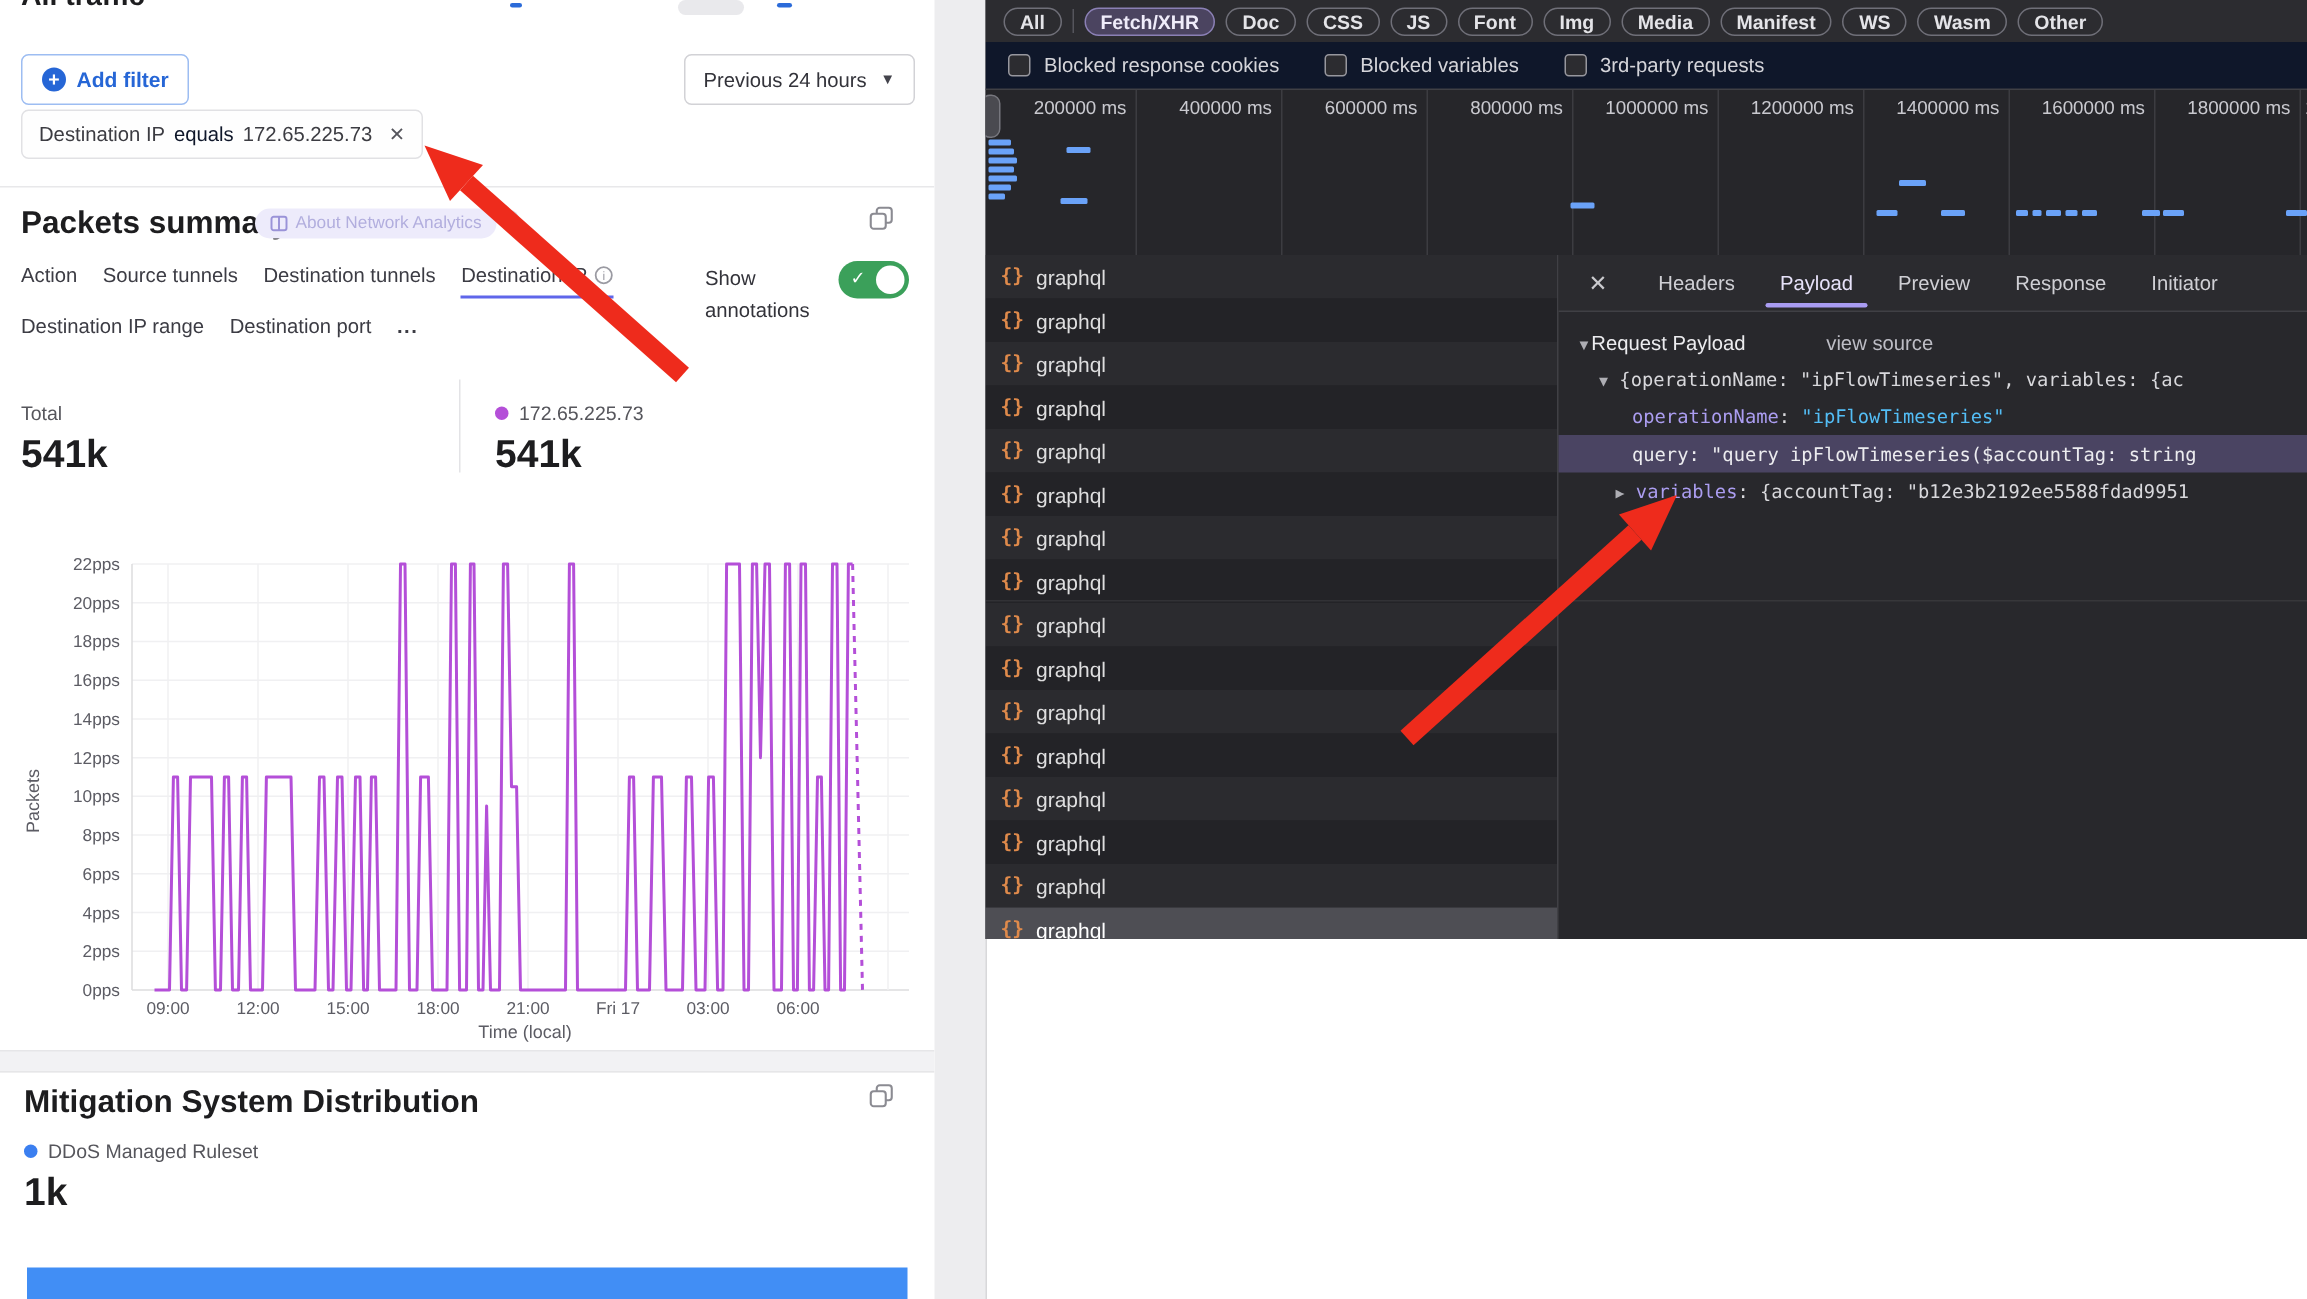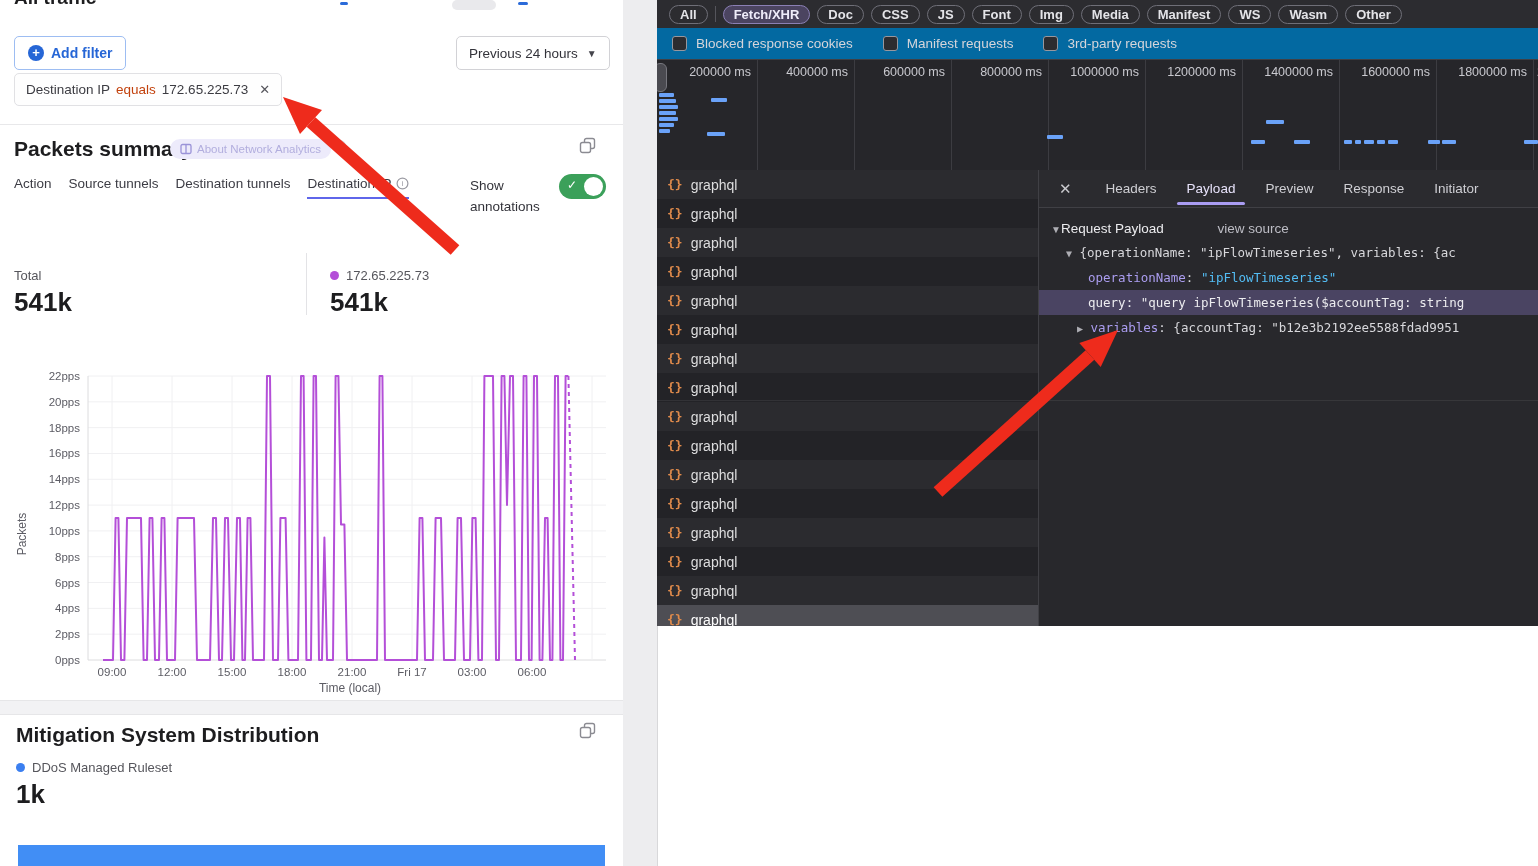--- a/index.html
+++ b/index.html
@@ -11,21 +11,21 @@
   .top-frag{position:absolute;background:#2b6bd9;height:3px;border-radius:2px;}
   .top-frag-pill{position:absolute;background:#e9e9ec;border-radius:5px;height:10px;top:0;}
   .btn-add-filter{position:absolute;left:14px;top:36px;height:32px;display:flex;align-items:center;gap:7px;
     padding:0 13px;border:1px solid #9dbdf2;border-radius:5px;background:#fff;color:#2666d6;font-size:14px;font-weight:bold;cursor:pointer;}
   .plus-circle{width:16px;height:16px;border-radius:50%;background:#2666d6;color:#fff;font-size:13px;line-height:16px;text-align:center;font-weight:bold;}
   .btn-range{position:absolute;left:456px;top:36px;height:32px;display:flex;align-items:center;gap:9px;
     padding:0 12px;border:1px solid #d2d2d6;border-radius:5px;background:#fff;color:#33333a;font-size:13.5px;}
   .caret{font-size:10px;color:#44444c;}
   .filter-chip{position:absolute;left:14px;top:73px;height:31px;display:flex;align-items:center;gap:6px;
     padding:0 11px;border:1px solid #e1e1e4;border-radius:5px;background:#fefefe;font-size:13.5px;color:#3c3c42;}
-  .chip-dim{color:#c2410c;}
+  .chip-dim{color:#0f172a;}
   .chip-x{margin-left:5px;color:#55555c;font-size:13px;cursor:pointer;}
   .hrule{position:absolute;left:0;width:623px;border-top:1px solid #e8e8ea;}
   .card-title{position:absolute;font-size:21px;font-weight:bold;color:#1d1d1f;}
   .badge{position:absolute;left:170px;top:139px;height:20px;display:flex;align-items:center;gap:5px;
     padding:0 10px;border-radius:10px;background:#edebfb;color:#b2aede;font-size:11.5px;}
   .ghost-clock{position:absolute;left:333px;top:139px;opacity:.55;}
   .copy-icon{position:absolute;cursor:pointer;}
   .tabs-row{position:absolute;left:14px;display:flex;gap:17px;font-size:13.5px;color:#3c3c44;justify-content:center;}
   .tab{padding-bottom:8px;position:relative;cursor:pointer;white-space:nowrap;display:flex;align-items:center;gap:5px;}
   .tab.active::after{content:"";position:absolute;left:0;right:0;bottom:0;height:2px;background:#5f66ea;}
@@ -40,21 +40,21 @@
   .stat-block{position:absolute;top:268px;}
   #chart-wrap{position:absolute;left:0;top:358px;width:623px;height:340px;}
   .gray-band{position:absolute;left:0;top:700px;width:623px;height:13px;background:#f2f2f4;border-top:1px solid #e6e6e8;border-bottom:1px solid #e6e6e8;}
   .blue-bar{position:absolute;left:18px;top:845px;width:587px;height:21px;background:#418ef5;}
   
   .devtools{position:absolute;left:657px;top:0;width:881px;height:626px;background:#29292d;color:#d8d8d8;overflow:hidden;}
   .dt-pills{position:absolute;left:0;top:0;width:881px;height:28px;background:#2c2c30;display:flex;align-items:center;gap:7px;padding-left:12px;box-sizing:border-box;}
   .pill{border:1px solid #6f6f78;border-radius:11px;padding:1px 10px;font-size:13px;font-weight:bold;color:#e4e4e8;cursor:pointer;white-space:nowrap;}
   .pill.active{background:#4b4460;border-color:#8b80b5;color:#efecfa;}
   .pill-sep{width:1px;height:16px;background:#55555c;}
-  .dt-checks{position:absolute;left:0;top:28px;width:881px;height:32px;background:#0369a1;border-bottom:1px solid #404045;display:flex;align-items:center;gap:30px;padding-left:15px;box-sizing:border-box;}
+  .dt-checks{position:absolute;left:0;top:28px;width:881px;height:32px;background:#0f172a;border-bottom:1px solid #404045;display:flex;align-items:center;gap:30px;padding-left:15px;box-sizing:border-box;}
   .cb{display:flex;align-items:center;gap:9px;font-size:13.5px;color:#d5d5da;cursor:pointer;}
   .cb .box{width:13px;height:13px;border:1.5px solid #97979e;border-radius:3px;background:#2c2c30;}
   .ruler{position:absolute;left:0;top:60px;width:881px;height:110px;background:#26262a;}
   .ruler .gl{position:absolute;top:0;width:1px;height:110px;background:#3c3c41;}
   .ruler .tl{position:absolute;top:5px;font-size:12.5px;color:#c9c9cf;transform:translateX(-100%);padding-right:6px;white-space:nowrap;}
   .ruler .tl-over{position:absolute;top:5px;left:880px;font-size:12.5px;color:#c9c9cf;}
   .wbar{position:absolute;height:4px;border-radius:1px;background:#6aa2f8;}
   .ruler-handle{position:absolute;left:-3px;top:3px;width:11px;height:27px;border-radius:6px;background:#4a4a50;border:1px solid #77777e;}
   .name-col{position:absolute;left:0;top:170px;width:381px;height:696px;background:#242428;}
   .name-head{height:35px;background:#2b2b2f;border-top:1px solid #404045;border-bottom:1px solid #404045;
@@ -140,20 +140,29 @@
         <div class="tab">
           <span>Destination tunnels</span>
         </div>
         <div class="tab active">
           <span>Destination IP</span>
           <svg width="13" height="13" viewBox="0 0 13 13">
             <circle cx="6.5" cy="6.5" r="5.4" fill="none" stroke="#9a9aa2" stroke-width="1.2"></circle>
             <text x="6.5" y="9.4" font-size="8" fill="#9a9aa2" text-anchor="middle">i</text>
           </svg>
         </div>
+      </div>
+    <div class="tabs-row" style="top:210px;" id="tabs-row2">
+        <div class="tab">
+          <span>Destination IP range</span>
+        </div>
+        <div class="tab">
+          <span>Destination port</span>
+        </div>
+        <div class="tab" style="font-weight: bold; letter-spacing: 1px;">...</div>
       </div>
 
     <div class="show-annot">Show annotations</div>
     <div class="toggle">
       <span class="check">✓</span>
       <span class="knob"></span>
     </div>
 
     <div class="stat-block" style="left:14px;">
       <div class="stat-label">Total</div>
@@ -252,21 +261,21 @@
         <span class="pill">Wasm</span>
         <span class="pill">Other</span>
       </div>
     <div class="dt-checks" id="dt-checks">
         <label class="cb">
           <span class="box"></span>
           <span>Blocked response cookies</span>
         </label>
         <label class="cb">
           <span class="box"></span>
-          <span>Manifest requests</span>
+          <span>Blocked variables</span>
         </label>
         <label class="cb">
           <span class="box"></span>
           <span>3rd-party requests</span>
         </label>
       </div>
 
     <div class="ruler" id="dt-ruler">
       <div class="ruler-handle"></div>
     <div class="gl" style="left:100px"></div>

